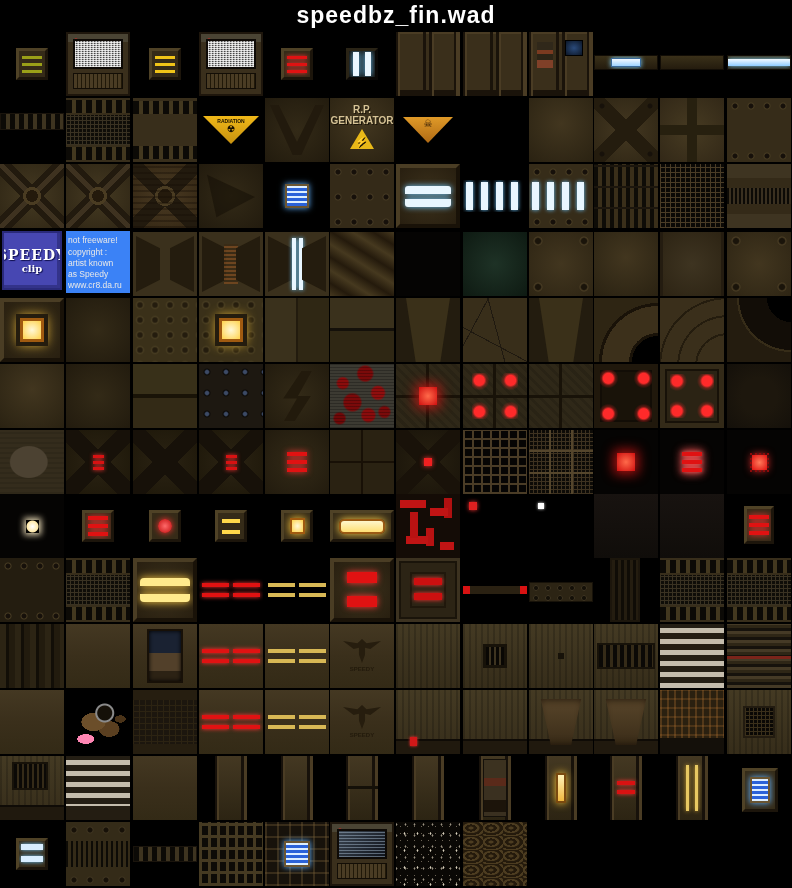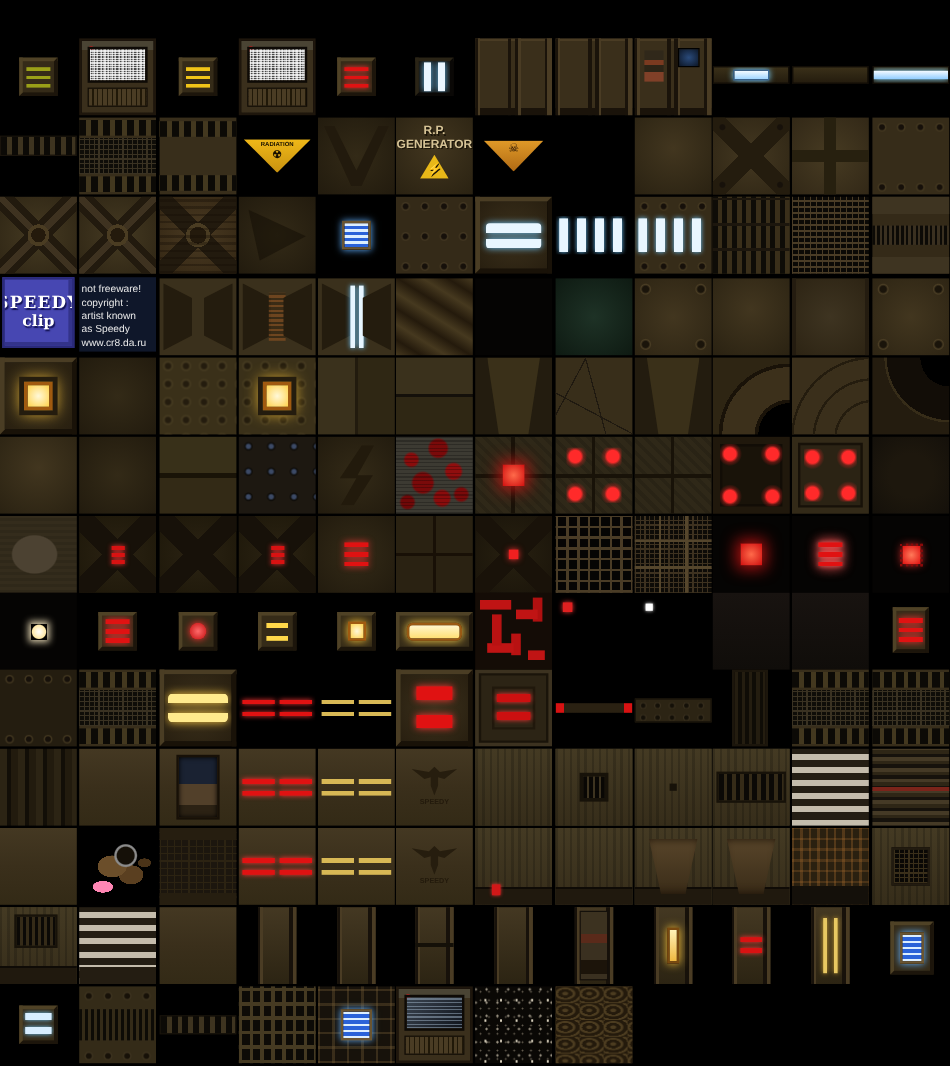--- a/index.html
+++ b/index.html
@@ -9,21 +9,21 @@
 .ov{position:relative;display:flex;flex-direction:column;align-items:center;justify-content:center;text-align:center;box-sizing:border-box}
 
 
 .t-black{background:#000}
 .t-blackplain{background:#050403}
 .t-trans{background:transparent}
 .t-brown{background:radial-gradient(circle at 50% 40%,#42361f,#2a2212)}
 .t-brown2{background:radial-gradient(circle at 50% 50%,#332a17,#221b0e)}
 .t-brown3{background:linear-gradient(180deg,#443822 0,#3a2f1b 50%,#332a16 100%)}
 .t-green{background:radial-gradient(circle at 50% 50%,#1e3226,#0e1a12)}
-.t-navy{background:#0f172a}
+.t-navy{background:#3b82f6}
 .t-speedy{background:#4747b2;border:2px solid #2a2a7a;box-shadow:inset -3px -3px 0 #33338a}
 .t-plate{background:#352b18;border:3px solid;border-color:#4f4226 #1c150b #1c150b #4f4226}
 .t-plated{background:#12100c;border:3px solid;border-color:#2a2416 #0a0806 #0a0806 #2a2416}
 .t-plate2{background:radial-gradient(circle at 50% 50%,#3c311c,#281f10);border:4px solid;border-color:#4a3d24 #191208 #191208 #4a3d24}
 .t-strip{background:linear-gradient(180deg,#3a3019,#241c0e);border:1px solid #120d06}
 .t-strip2{background:transparent}
 .t-console{background:radial-gradient(circle at 8px 7px,#e02020 2px,transparent 3px),linear-gradient(180deg,#4a4434 0 8px,#3a2f1c 8px);border:2px solid #1e160c}
 .t-door2{background:linear-gradient(90deg,#1a130a 0 2px,#4a3c24 2px 4px,transparent 4px 27px,#1a130a 27px 30px,transparent 30px 33px,#1a130a 33px 36px,#4a3c24 36px 38px,transparent 38px 58px,#1a130a 58px 60px,#4a3c24 60px),linear-gradient(180deg,#4a3c24 0 2px,#3a2f1b 2px 58px,#1a130a 58px)}
 .t-door{background:linear-gradient(90deg,#17110a 0 2px,#4a3c24 2px 4px,rgba(0,0,0,0) 4px 26px,#17110a 26px 29px,#4a3c24 29px),linear-gradient(180deg,#443822,#2c2413)}
 .t-doorseam{background:linear-gradient(180deg,transparent 0 30px,#141008 30px 33px,transparent 33px),linear-gradient(90deg,#17110a 0 2px,#4a3c24 2px 4px,rgba(0,0,0,0) 4px 26px,#17110a 26px 29px,#4a3c24 29px),linear-gradient(180deg,#443822,#2c2413)}
@@ -107,21 +107,21 @@
 .trishape{width:52px;height:46px;background:rgba(20,14,6,.55);clip-path:polygon(4% 4%,96% 52%,22% 96%)}
 .bluescreen{border:2px solid #6a5532;background:repeating-linear-gradient(180deg,#dceeff 0 2px,#2a62d8 2px 5px);box-shadow:0 0 6px #5fb0ff}
 .s22{width:20px;height:26px}.s24{width:24px;height:24px}.s26{width:26px;height:26px}
 .s44{width:44px;height:44px}.s46{width:46px;height:46px}.s52{width:52px;height:52px}
 .blueb2{width:22px;height:20px;background:repeating-linear-gradient(180deg,#d8eeff 0 6px,transparent 6px 12px);filter:drop-shadow(0 0 2px #6fc8ff)}
 .hb2blue{width:46px;height:21px;background:repeating-linear-gradient(180deg,#e8f6ff 0 8px,transparent 8px 13px);border-radius:3px;filter:drop-shadow(0 0 3px #6fc8ff)}
 .vb4blue{width:58px;height:28px;background:repeating-linear-gradient(90deg,#e8f6ff 0 7px,transparent 7px 15px);filter:drop-shadow(0 0 2px #6fc8ff)}
 .vb2blue{width:11px;height:52px;background:repeating-linear-gradient(90deg,#e8f6ff 0 4px,transparent 4px 7px);filter:drop-shadow(0 0 2px #6fc8ff)}
 .speedylogo{width:100%;height:100%;color:#fff;font-family:"DejaVu Serif",serif;text-shadow:1px 1px 1px #101050}
 .speedylogo div:first-child{font-size:14px;font-weight:bold;letter-spacing:1px}
-.speedylogo div:last-child{font-size:13px;font-weight:bold}
+.speedylogo div:last-child{font-size:10px;font-weight:bold}
 .credits{width:100%;height:100%;color:#e8e8e8;font:8.5px/11.2px "Liberation Sans",sans-serif;align-items:flex-start;padding:3px 0 0 2px;text-align:left}
 .rustpatch{width:14px;height:40px;background:repeating-linear-gradient(0deg,#7a4a20 0 2px,#3a2a14 2px 4px);opacity:.8}
 .lampY{width:24px;height:24px;background:radial-gradient(#fff8d8,#ffd24a);border:3px solid #a05a10;outline:4px solid #241c0e;box-shadow:0 0 12px 2px #ffc83a}
 .lampYsm{width:15px;height:16px;background:radial-gradient(#fff8d8,#ffd24a);border:2px solid #a05a10;box-shadow:0 0 8px #ffc83a}
 .ylong{width:46px;height:15px;background:linear-gradient(#fff6cc,#ffdf73);border:2px solid #9a5a14;border-radius:5px;box-shadow:0 0 8px #ffd24a}
 .yglow2{width:50px;height:24px;background:repeating-linear-gradient(180deg,#ffea8c 0 8px,transparent 8px 16px);border-radius:4px;filter:drop-shadow(0 0 4px #ffcc44)}
 .yslot{width:10px;height:30px;background:linear-gradient(#fff2b8,#f0b840);border:2px solid #7a4a10;box-shadow:0 0 8px #ffc83a}
 .ylines2{width:12px;height:46px;background:repeating-linear-gradient(90deg,#e8c862 0 3px,transparent 3px 9px);filter:drop-shadow(0 0 2px #d8a830)}
 .yb2{width:18px;height:15px;background:repeating-linear-gradient(180deg,#ffd84a 0 4px,transparent 4px 11px)}
 .pair{width:58px;height:14px;background-image:repeating-linear-gradient(180deg,var(--c) 0 4px,transparent 4px 10px),repeating-linear-gradient(180deg,var(--c) 0 4px,transparent 4px 10px);background-size:27px 14px,27px 14px;background-repeat:no-repeat;background-position:0 0,31px 0}
@@ -155,20 +155,21 @@
 .console::before{content:"";width:46px;height:26px;border:2px solid #0e0a06;background:repeating-linear-gradient(0deg,rgba(255,255,255,.75) 0 1px,transparent 1px 2px),repeating-linear-gradient(90deg,#c8c8c8 0 1px,#484848 1px 2px,#909090 2px 3px)}
 .console::after{content:"";margin-top:4px;width:48px;height:14px;background:repeating-linear-gradient(90deg,#4a3c24 0 3px,#201808 3px 4px),repeating-linear-gradient(0deg,#4a3c24 0 3px,#241a0a 3px 4px);border:1px solid #120d06}
 .console.dark::before{background:repeating-linear-gradient(0deg,rgba(160,180,200,.5) 0 1px,transparent 1px 3px),linear-gradient(135deg,#3a4450,#10141c)}
 .reddot-bl{position:absolute;left:14px;bottom:8px;width:7px;height:9px;background:#d01818;box-shadow:0 0 3px #f33}
 .dog{width:100%;height:100%;background:radial-gradient(circle at 62% 30%,#151008 0 7px,transparent 8px),radial-gradient(circle at 62% 30%,#8a8a8a 0 9px,transparent 10px),radial-gradient(ellipse 14px 8px at 28% 82%,#ff86b4 0 60%,transparent 61%),radial-gradient(ellipse 20px 15px at 42% 48%,#6b4e2a 0 60%,transparent 61%),radial-gradient(ellipse 17px 13px at 70% 62%,#5a3f20 0 60%,transparent 61%),radial-gradient(ellipse 9px 6px at 90% 42%,#4a3318 0 60%,transparent 61%)}
 </style>
 </head>
 <body>
 
 <div class="board">
+  <div class="title">speedbz_fin.wad</div>
 <div class="tile t-plate" style="left: 16px; top: 48px; width: 32px; height: 32px;">
       <div class="ov hb3 c-olive"></div>
     </div>
     <div class="tile t-console" style="left: 66px; top: 32px; width: 64px; height: 64px;">
       <div class="ov console"></div>
     </div>
     <div class="tile t-plate" style="left: 149px; top: 48px; width: 32px; height: 32px;">
       <div class="ov hb3 c-yellow"></div>
     </div>
     <div class="tile t-console" style="left: 199px; top: 32px; width: 64px; height: 64px;">

